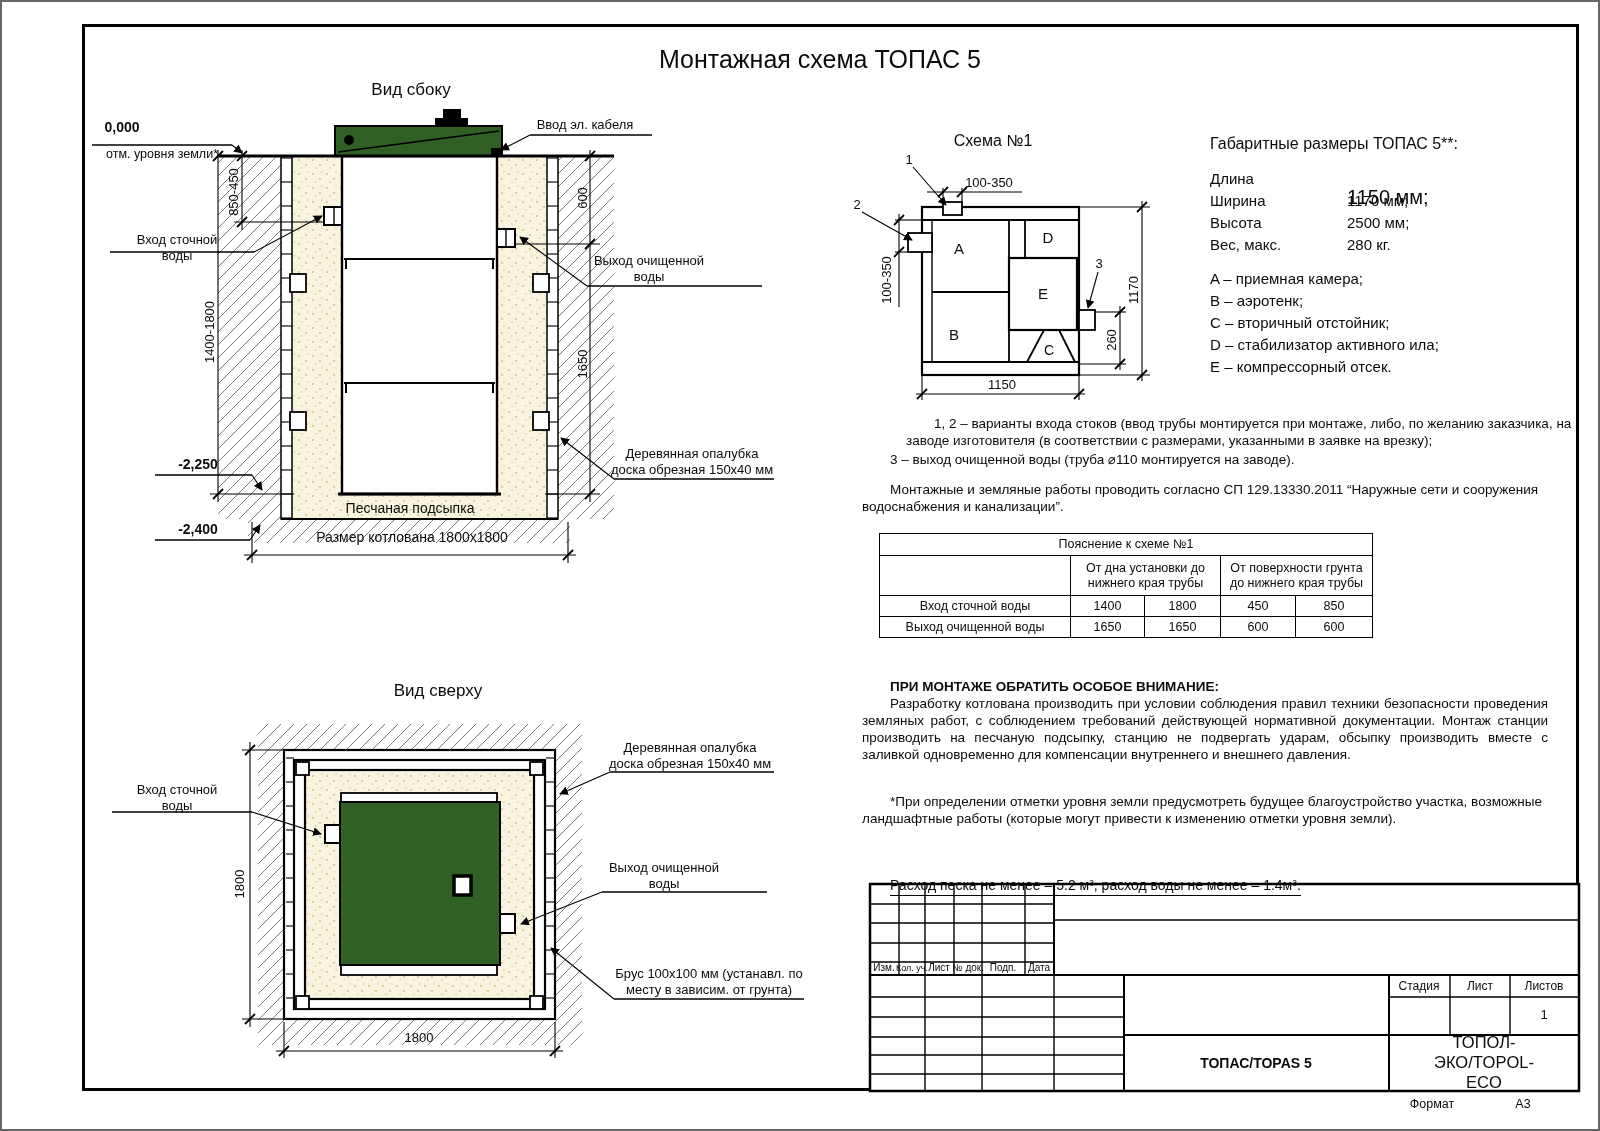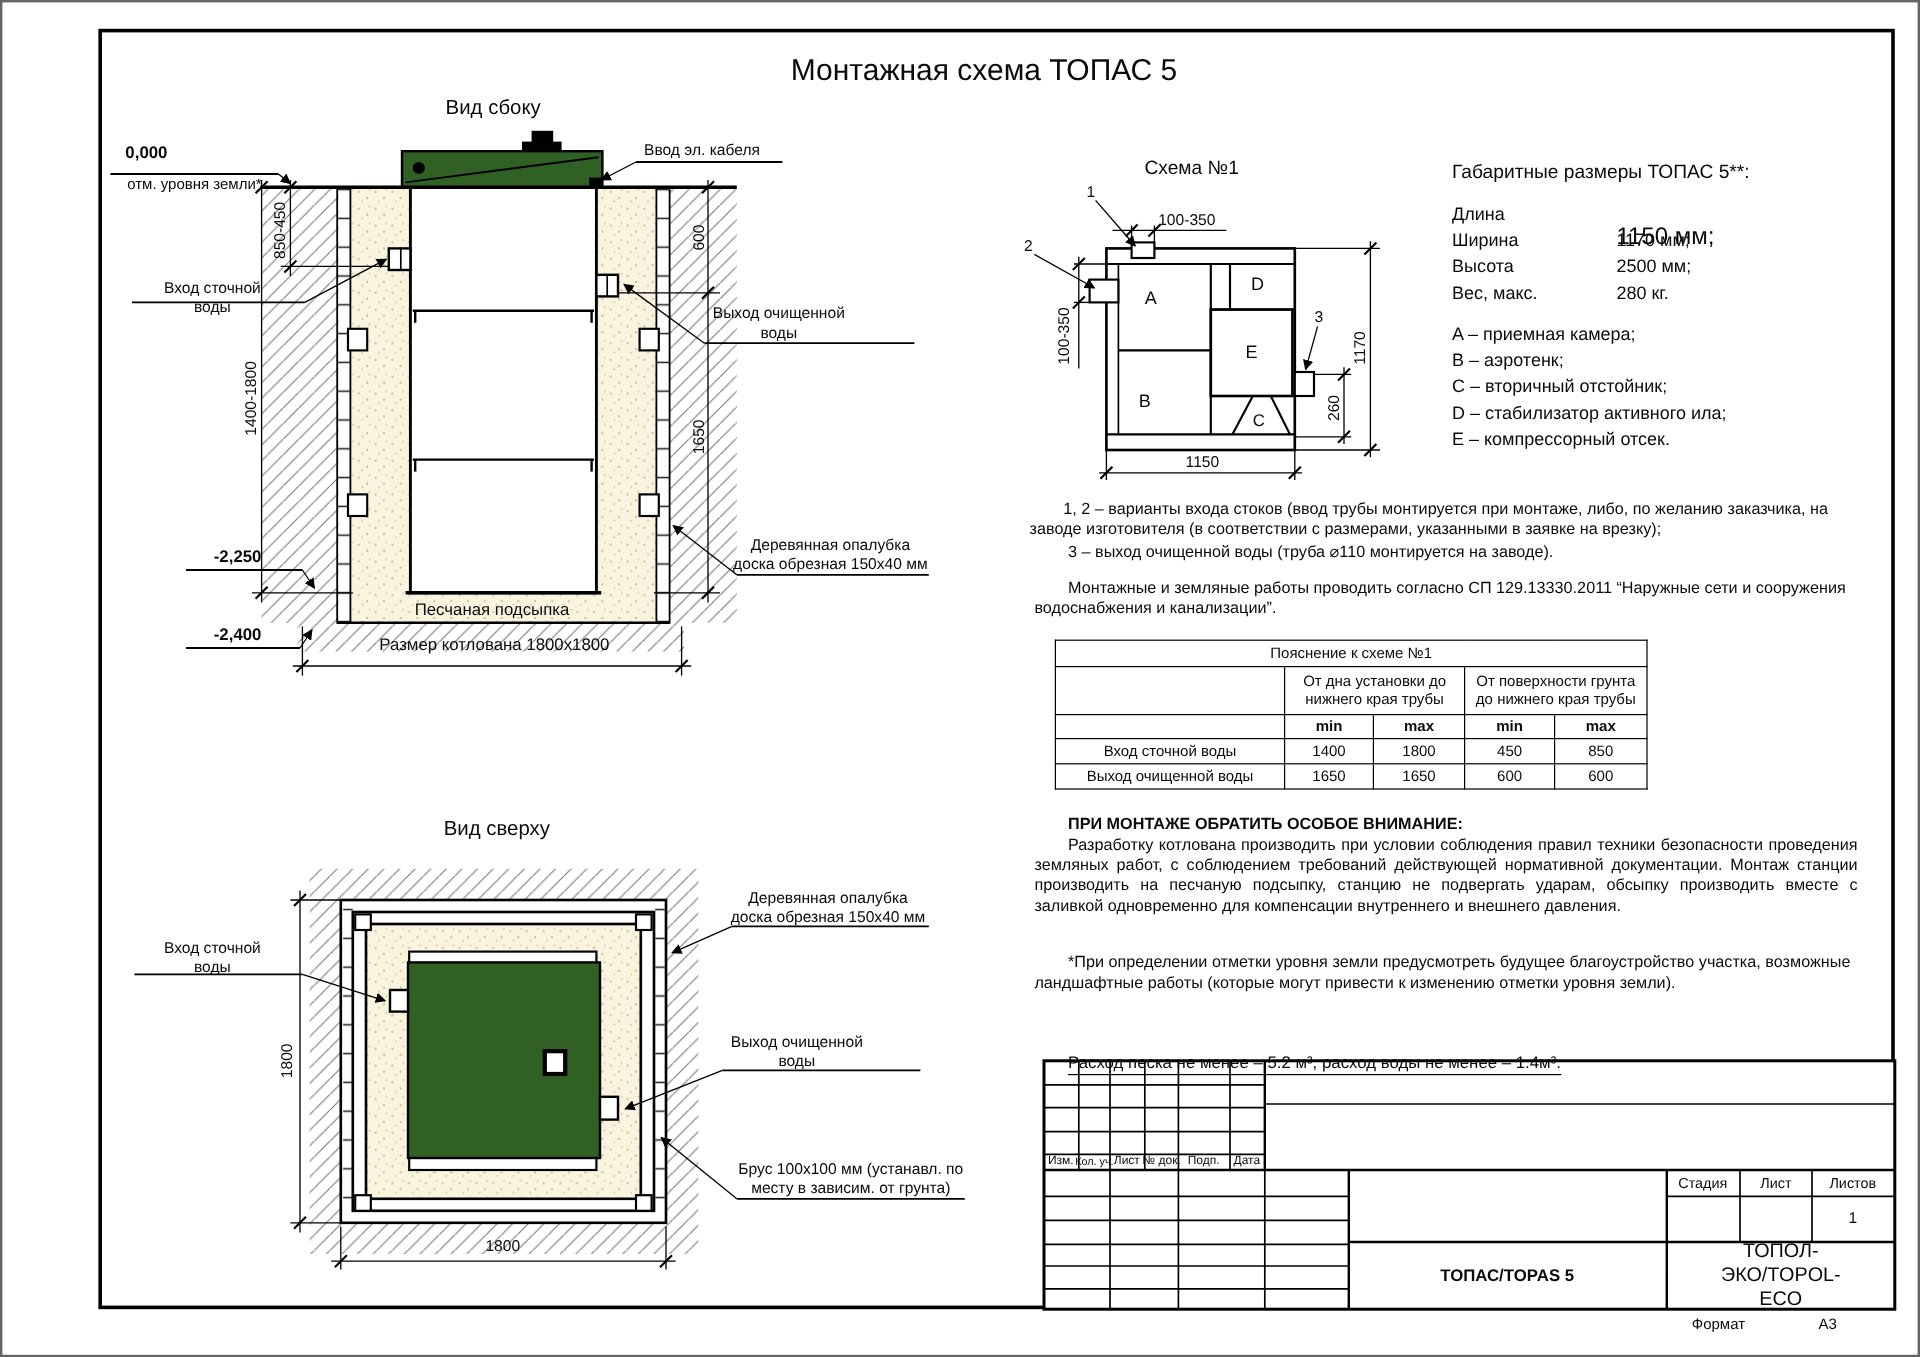--- a/index.html
+++ b/index.html
@@ -257,21 +257,21 @@
   <div class="lbl lc" style="left:175px;top:246px;font-size:13px;">Вход сточной
 воды</div>
   <div class="lbl lc" style="left:583px;top:123px;font-size:13px;">Ввод эл. кабеля</div>
   <div class="lbl lc" style="left:647px;top:267px;font-size:13px;">Выход очищенной
 воды</div>
   <div class="lbl lc" style="left:690px;top:460px;font-size:13px;">Деревянная опалубка
 доска обрезная 150х40 мм</div>
   <div class="lbl lc" style="left:408px;top:506px;font-size:14px;">Песчаная подсыпка</div>
   <div class="lbl lc" style="left:410px;top:535px;font-size:14px;text-align:center;">Размер котлована 1800х1800</div>
 
-  <div class="lbl lc" style="left:412px;top:689px;font-size:17px;">Вид сверху</div>
+  <div class="lbl lc" style="left:436px;top:689px;font-size:17px;">Вид сверху</div>
   <div class="lbl lc" style="left:175px;top:796px;font-size:13px;">Вход сточной
 воды</div>
   <div class="lbl lc" style="left:688px;top:754px;font-size:13px;">Деревянная опалубка
 доска обрезная 150х40 мм</div>
   <div class="lbl lc" style="left:662px;top:874px;font-size:13px;">Выход очищенной
 воды</div>
   <div class="lbl lc" style="left:707px;top:980px;font-size:13px;">Брус 100х100 мм (устанавл. по
 месту в зависим. от грунта)</div>
   <div class="lbl rl" style="left:237px;top:882px;font-size:13px;">1800</div>
   <div class="lbl lc" style="left:417px;top:1036px;font-size:13px;">1800</div>
@@ -299,21 +299,21 @@
   <div class="lbl ll" style="left:1208px;top:212px;font-size:15px;">Высота</div>
   <div class="lbl ll" style="left:1345px;top:212px;font-size:15px;">2500 мм;</div>
   <div class="lbl ll" style="left:1208px;top:234px;font-size:15px;">Вес, макс.</div>
   <div class="lbl ll" style="left:1345px;top:234px;font-size:15px;">280 кг.</div>
   <div class="lbl ll" style="left:1208px;top:268px;font-size:15px;">A – приемная камера;</div>
   <div class="lbl ll" style="left:1208px;top:290px;font-size:15px;">B – аэротенк;</div>
   <div class="lbl ll" style="left:1208px;top:312px;font-size:15px;">C – вторичный отстойник;</div>
   <div class="lbl ll" style="left:1208px;top:334px;font-size:15px;">D – стабилизатор активного ила;</div>
   <div class="lbl ll" style="left:1208px;top:356px;font-size:15px;">E – компрессорный отсек.</div>
 
-  <div class="par" style="left:856px;top:413px;">1, 2 – варианты входа  стоков (ввод трубы монтируется при монтаже, либо, по желанию заказчика, на заводе изготовителя (в соответствии с размерами, указанными в заявке на врезку);</div>
+  <div class="par" style="left:904px;top:413px;">1, 2 – варианты входа  стоков (ввод трубы монтируется при монтаже, либо, по желанию заказчика, на заводе изготовителя (в соответствии с размерами, указанными в заявке на врезку);</div>
   <div class="par" style="left:860px;top:449px;">3 – выход очищенной воды (труба ⌀110 монтируется на заводе).</div>
   <div class="par" style="left:860px;top:479px;">Монтажные и земляные работы проводить согласно СП 129.13330.2011 “Наружные сети и сооружения водоснабжения и канализации”.</div>
 
   <table class="tb">
     <colgroup>
         <col style="width:191px">
         <col style="width:74px">
         <col style="width:76px">
         <col style="width:75px">
         <col style="width:77px">
@@ -322,27 +322,20 @@
         <tr style="height:22px">
           <td colspan="5">Пояснение к схеме №1</td>
         </tr>
     <tr style="height:40px">
       <td></td>
       <td colspan="2">От дна установки до
 нижнего края трубы</td>
       <td colspan="2">От поверхности грунта
 до нижнего края трубы</td>
     </tr>
-    <tr style="height:20px">
-      <td></td>
-      <td class="b">min</td>
-      <td class="b">max</td>
-      <td class="b">min</td>
-      <td class="b">max</td>
-    </tr>
     <tr style="height:21px">
       <td>Вход сточной воды</td>
       <td>1400</td>
       <td>1800</td>
       <td>450</td>
       <td>850</td>
     </tr>
     <tr style="height:21px">
       <td>Выход очищенной воды</td>
       <td>1650</td>

